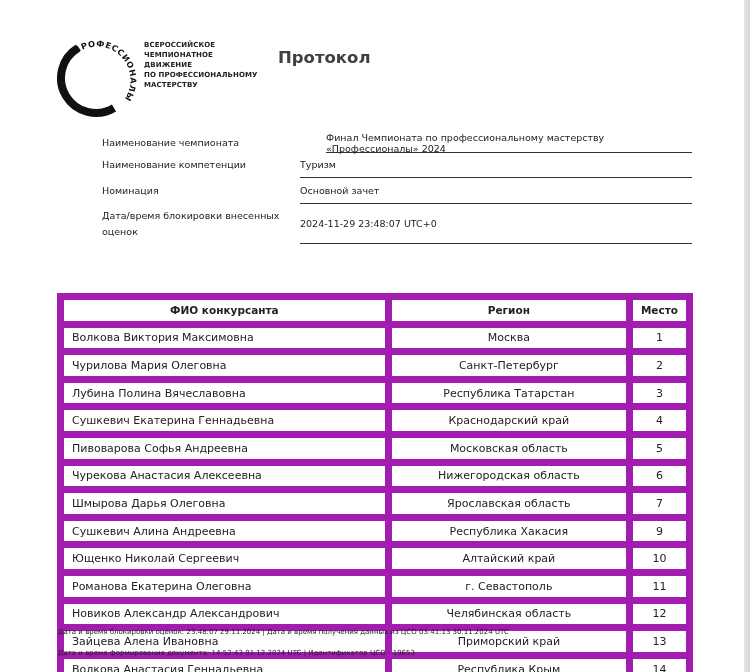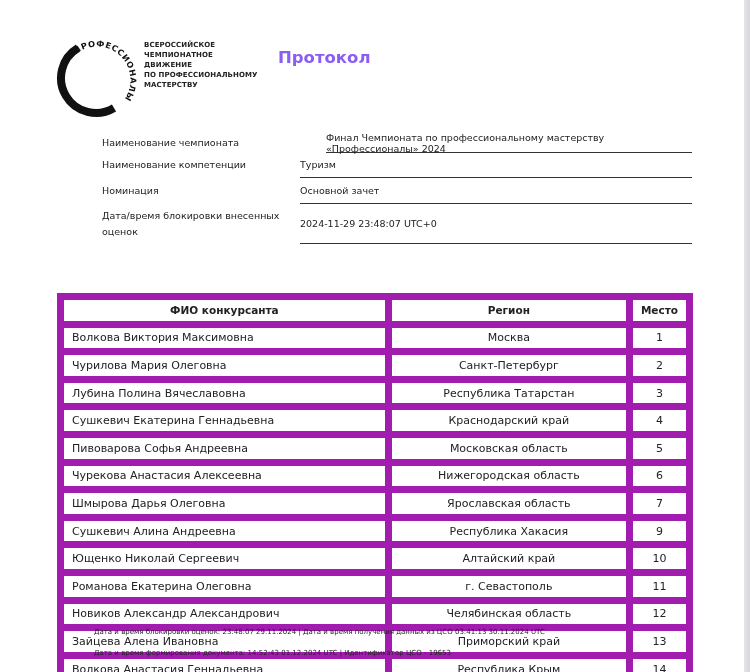--- a/index.html
+++ b/index.html
@@ -29,21 +29,21 @@
   .logo-text {
     position: absolute; left: 144px; top: 40px;
     font-size: 7px; font-weight: bold; line-height: 10px;
     letter-spacing: 0.1px; color: #222;
   }
   .logo-text div { white-space: nowrap; }
   
   .title {
     position: absolute; left: 278px; top: 45px;
     font-size: 16.5px; font-weight: bold; line-height: 26px;
-    color: #8b5cf6;
+    color: #404040;
   }
   .title div { white-space: nowrap; }
   
   .meta {
     position: absolute; left: 58px; top: 130px; width: 634px;
   }
   .meta-row {
     position: relative;
     display: flex;
   }
@@ -86,21 +86,21 @@
   table.results td.place { text-align: center; }
   col.c-name { width: 334px; }
   col.c-region { width: 246px; }
   col.c-place { width: 56px; }
   
   .footer {
     position: absolute; left: 58px; top: 622px;
     font-size: 7px; line-height: 21px;
     color: #222;
   }
-  .footer div { white-space: nowrap; margin-left: 36px; }
+  .footer div { white-space: nowrap; }
 </style>
 </head>
 <body>
 
 <div class="page">
   <div class="edge"></div>
 
   <div class="logo">
     <svg width="86" height="86" viewBox="0 0 86 86">
       <defs>

